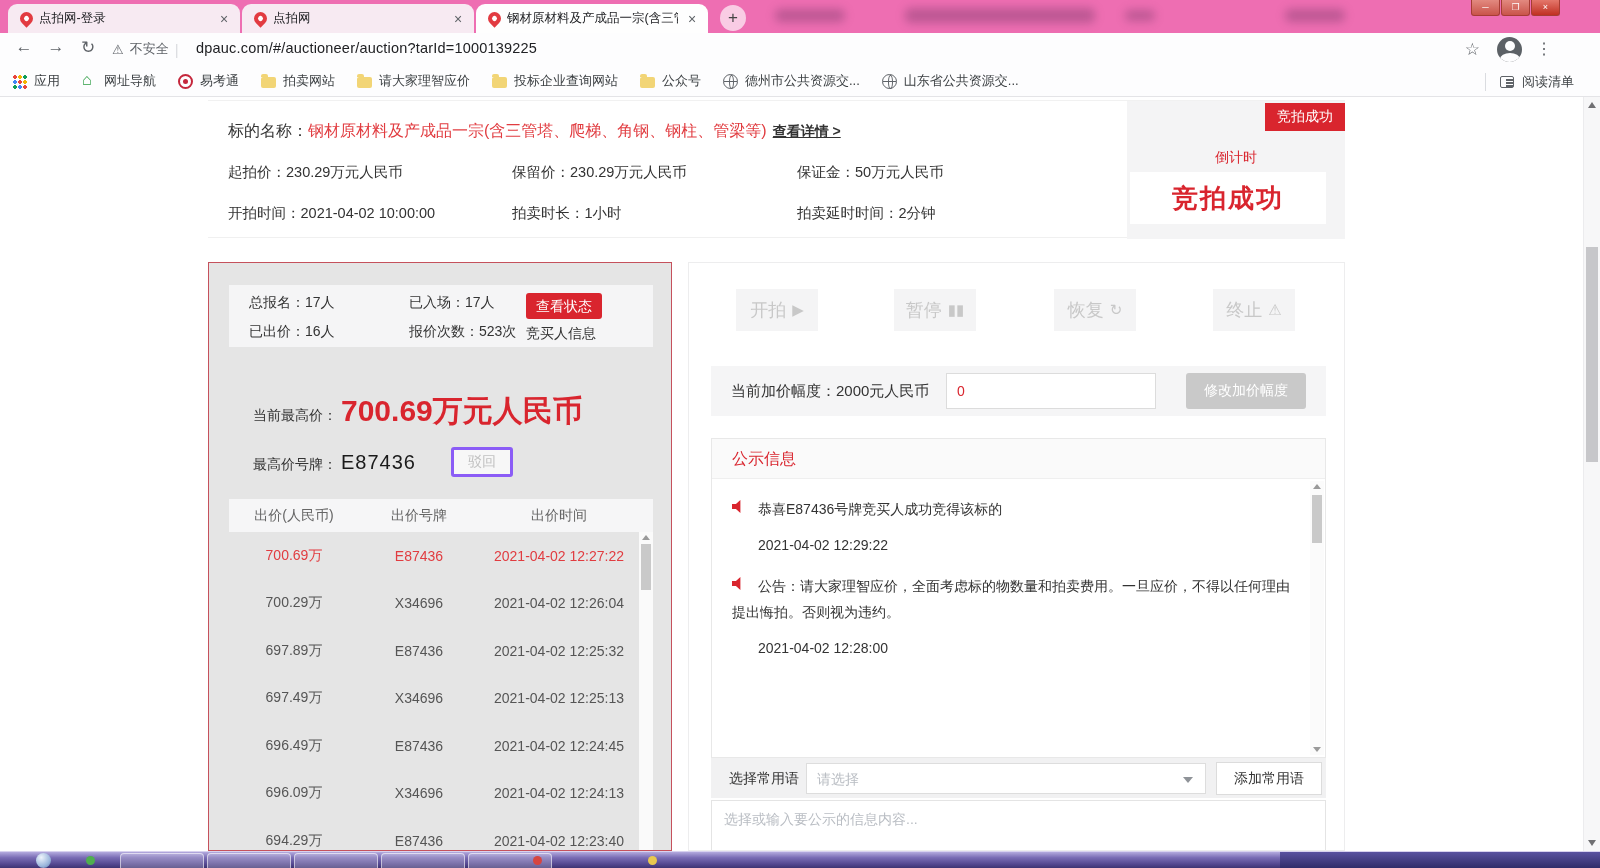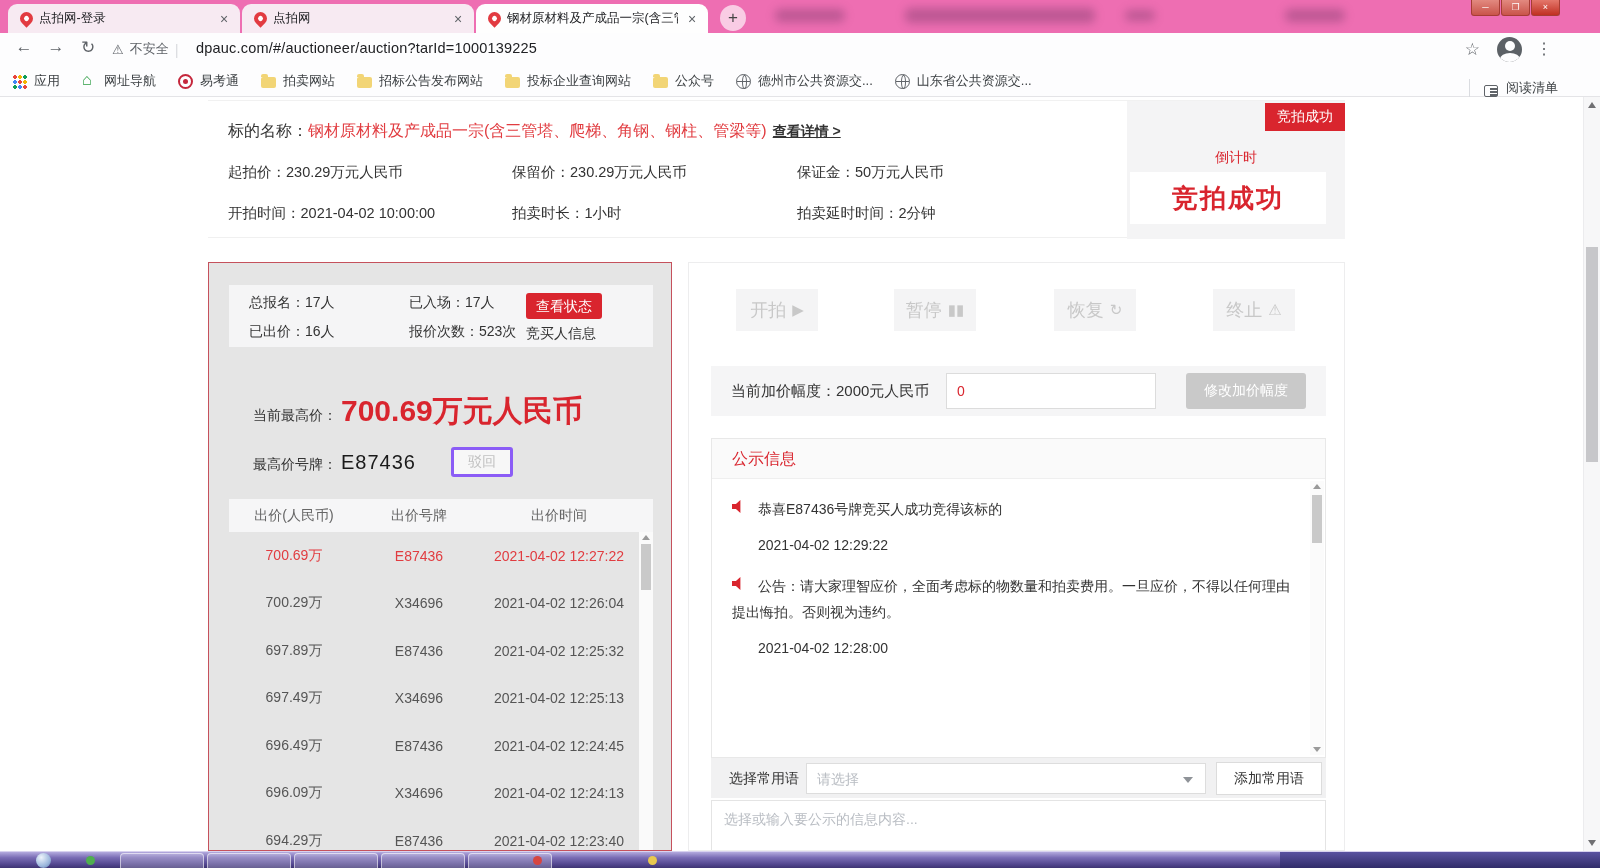--- a/index.html
+++ b/index.html
@@ -38,21 +38,21 @@
       radial-gradient(circle 2px at 3px 3px,#e8453c 95%,transparent),radial-gradient(circle 2px at 8px 3px,#f4b400 95%,transparent),radial-gradient(circle 2px at 13px 3px,#0f9d58 95%,transparent),
       radial-gradient(circle 2px at 3px 8px,#4285f4 95%,transparent),radial-gradient(circle 2px at 8px 8px,#e8453c 95%,transparent),radial-gradient(circle 2px at 13px 8px,#f4b400 95%,transparent),
       radial-gradient(circle 2px at 3px 13px,#0f9d58 95%,transparent),radial-gradient(circle 2px at 8px 13px,#4285f4 95%,transparent),radial-gradient(circle 2px at 13px 13px,#e8453c 95%,transparent); }
   .bm-ic.house::before { content:"⌂"; position:absolute; left:0; top:-3px; font-size:16px; color:#2e9e44; font-weight:bold; }
   .bm-ic.target { border:2px solid #c5273c; border-radius:50%; }
   .bm-ic.target::before { content:""; position:absolute; left:3px; top:3px; width:5px; height:5px; background:#c5273c; border-radius:50%; }
   .bm-ic.folder { background:#f2d576; border-radius:2px; height:11px; margin-top:3px; }
   .bm-ic.folder::before { content:""; position:absolute; left:0; top:-3px; width:7px; height:3px; background:#f2d576; border-radius:2px 2px 0 0; }
   .bm-ic.globe { border:1.5px solid #5f6368; border-radius:50%; background:linear-gradient(transparent 6px,#5f6368 6px,#5f6368 7.5px,transparent 7.5px); }
   .bm-ic.globe::before { content:""; position:absolute; left:5.2px; top:0; width:2.5px; height:12px; border-radius:50%; border:1.2px solid #5f6368; }
-  #rl-wrap { position:absolute; right:42px; top:0; height:31px; display:flex; align-items:flex-end; gap:8px; font-size:13px; color:#3c4043; }
+  #rl-wrap { position:absolute; right:26px; top:0; height:31px; display:flex; align-items:center; gap:8px; font-size:13px; color:#3c4043; }
   #rl-sep { width:1px; height:18px; background:#dadce0; margin-right:6px; }
   .rl-icon { width:14px; height:12px; border:1.6px solid #5f6368; border-radius:2px; background:repeating-linear-gradient(#fff 0 1.5px,#5f6368 1.5px 3px); background-size:7px 9px; background-position:5px 1px; background-repeat:no-repeat; }
 
   
   #page { position:absolute; left:0; top:97px; width:1600px; height:754px; background:#fff; }
   #page-scrollbar { position:absolute; right:0; top:0; width:17px; height:754px; background:#f7f7f8; border-left:1px solid #ececee; }
   .sb-arrow { width:0; height:0; border-left:4.5px solid transparent; border-right:4.5px solid transparent; position:absolute; left:3.5px; }
   .sb-up { border-bottom:6px solid #707073; top:5px; }
   .sb-down { border-top:6px solid #707073; bottom:5px; }
   #page-thumb { position:absolute; left:2px; top:150px; width:12px; height:215px; background:#c7c7ca; }
@@ -199,21 +199,21 @@
         <span>易考通</span>
       </div>
 
       <div class="bm-item">
         <span class="bm-ic folder"></span>
         <span>拍卖网站</span>
       </div>
 
       <div class="bm-item">
         <span class="bm-ic folder"></span>
-        <span>招标公告发布网站</span>
+        <span>请大家理智应价</span>
       </div>
 
       <div class="bm-item">
         <span class="bm-ic folder"></span>
         <span>投标企业查询网站</span>
       </div>
 
       <div class="bm-item">
         <span class="bm-ic folder"></span>
         <span>公众号</span>

